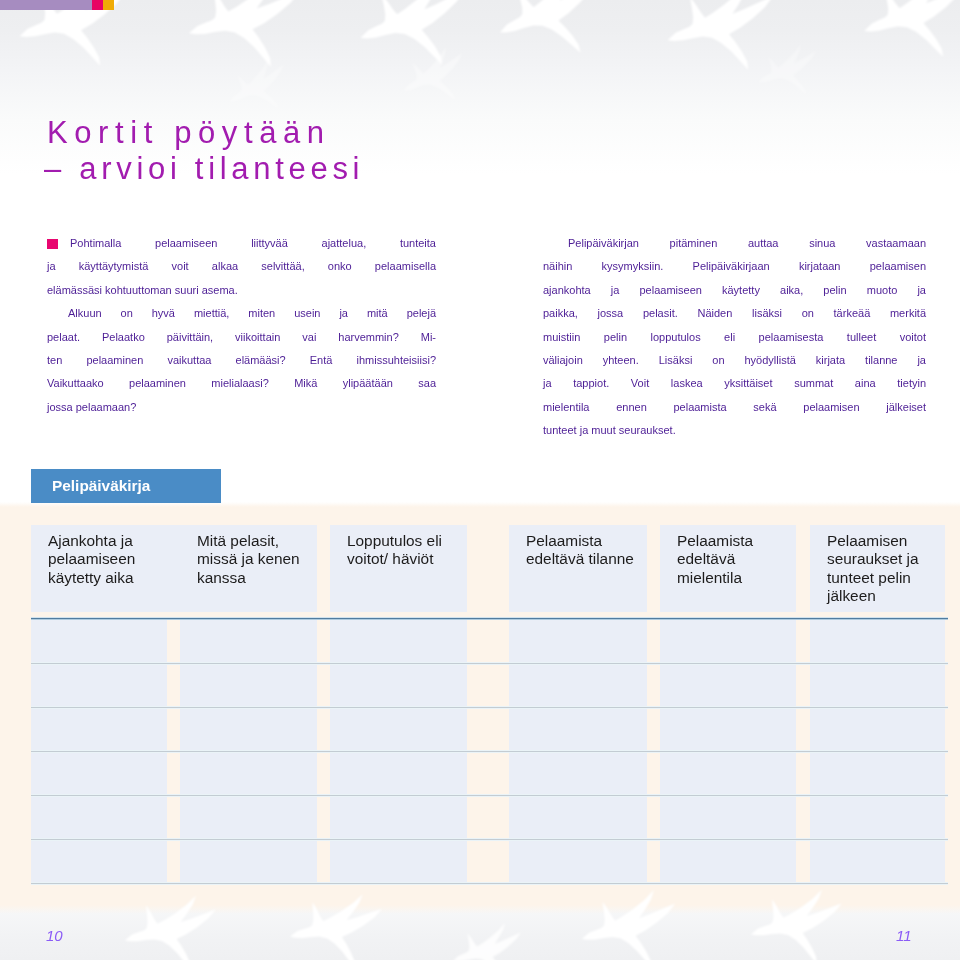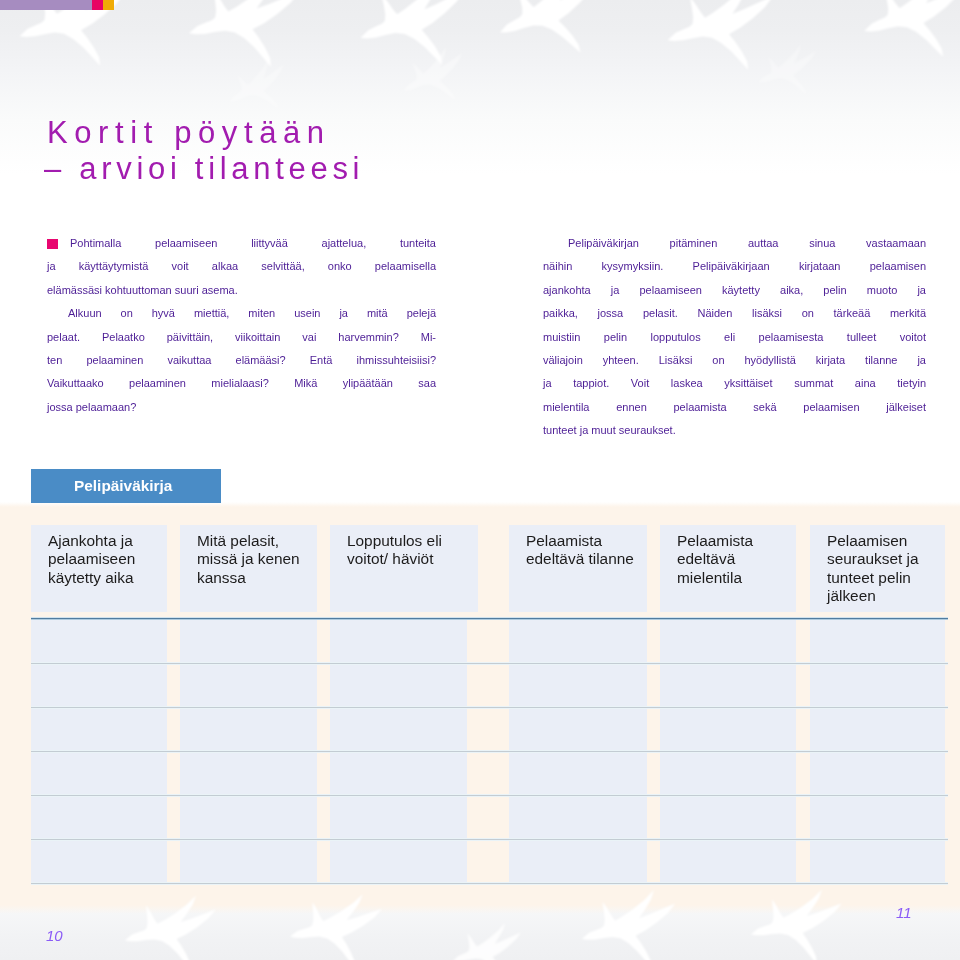--- a/index.html
+++ b/index.html
@@ -19,24 +19,24 @@
   h1.title .t2{letter-spacing:4.7px;margin-left:-3px;}
   .cream{position:absolute;left:0;top:502px;width:960px;height:412px;z-index:2;
      background:linear-gradient(180deg,rgba(253,244,234,0) 0px,rgba(253,244,234,1) 5px,rgba(253,244,234,1) 403px,rgba(253,244,234,0) 412px);}
   .bullet{position:absolute;left:47px;top:239px;width:10.5px;height:10px;background:#e80670;z-index:5;}
   .col{position:absolute;font-size:11px;color:#4c1d95;z-index:5;}
   .ln{display:block;text-align:justify;text-align-last:justify;white-space:nowrap;height:23.4px;line-height:23.4px;}
   .ln.last{text-align-last:left;}
   #colL{left:47px;top:232px;width:389px;}
   #colR{left:543px;top:232px;width:383px;}
   .hdrbox{position:absolute;left:31px;top:469px;width:190px;height:34px;background:#4a8cc6;
-     color:#fff;font-size:15.4px;font-weight:bold;display:flex;align-items:center;justify-content:flex-start;padding-left:43px;box-sizing:border-box;z-index:5;}
+     color:#fff;font-size:15.4px;font-weight:bold;display:flex;align-items:center;justify-content:flex-start;padding-left:21px;box-sizing:border-box;z-index:5;}
   .pg{position:absolute;font-style:italic;font-size:15px;color:#8b5cf6;z-index:5;}
   #pgL{left:46px;top:927px;}
-  #pgR{left:896px;top:904px;}
+  #pgR{left:896px;top:927px;}
   #birds{position:absolute;left:0;top:0;width:960px;height:960px;z-index:3;pointer-events:none;}
   #tablewrap{position:absolute;left:0;top:0;width:960px;height:960px;z-index:4;pointer-events:none;}
   .hcell{position:absolute;background:#eaeef7;}
   .hcell .htx{position:absolute;left:17px;top:7px;font-size:15.4px;line-height:18.3px;color:#1d1c1c;}
   .bcell{position:absolute;background:#eaeef7;}
   .rule{position:absolute;height:1px;background:#c3ccd3;box-shadow:0 1px 0 #eaf3f7,0 -1px 0 #eaf3f7;}
   .rule.thick{height:1.4px;background:#527c9e;box-shadow:0 1px 0 #aecbdf,0 -1px 0 #d2e3ee;}
 </style>
 </head>
 <body>
@@ -96,35 +96,35 @@
       <span class="ln">muistiin pelin lopputulos eli pelaamisesta tulleet voitot</span>
       <span class="ln">väliajoin yhteen. Lisäksi on hyödyllistä kirjata tilanne ja</span>
       <span class="ln">ja tappiot. Voit laskea yksittäiset summat aina tietyin</span>
       <span class="ln">mielentila ennen pelaamista sekä pelaamisen jälkeiset</span>
       <span class="ln last">tunteet ja muut seuraukset.</span>
     </div>
   <div class="hdrbox">
       <span>Pelipäiväkirja</span>
     </div>
   <div id="tablewrap">
-      <div class="hcell" style="left:31px;top:525px;width:136px;height:87px;">
+      <div class="hcell" style="left:31px;top:525px;width:136px;height:87px;padding-left:24px;">
         <div class="htx">
           <div>Ajankohta ja</div>
           <div>pelaamiseen</div>
           <div>käytetty aika</div>
         </div>
       </div>
       <div class="hcell" style="left:180px;top:525px;width:137px;height:87px;">
         <div class="htx">
           <div>Mitä pelasit,</div>
           <div>missä ja kenen</div>
           <div>kanssa</div>
         </div>
       </div>
-      <div class="hcell" style="left:330px;top:525px;width:148px;height:87px;">
+      <div class="hcell" style="left:330px;top:525px;width:137px;height:87px;">
         <div class="htx">
           <div>Lopputulos eli</div>
           <div>voitot/ häviöt</div>
         </div>
       </div>
       <div class="hcell" style="left:509px;top:525px;width:138px;height:87px;">
         <div class="htx">
           <div>Pelaamista</div>
           <div>edeltävä tilanne</div>
         </div>

